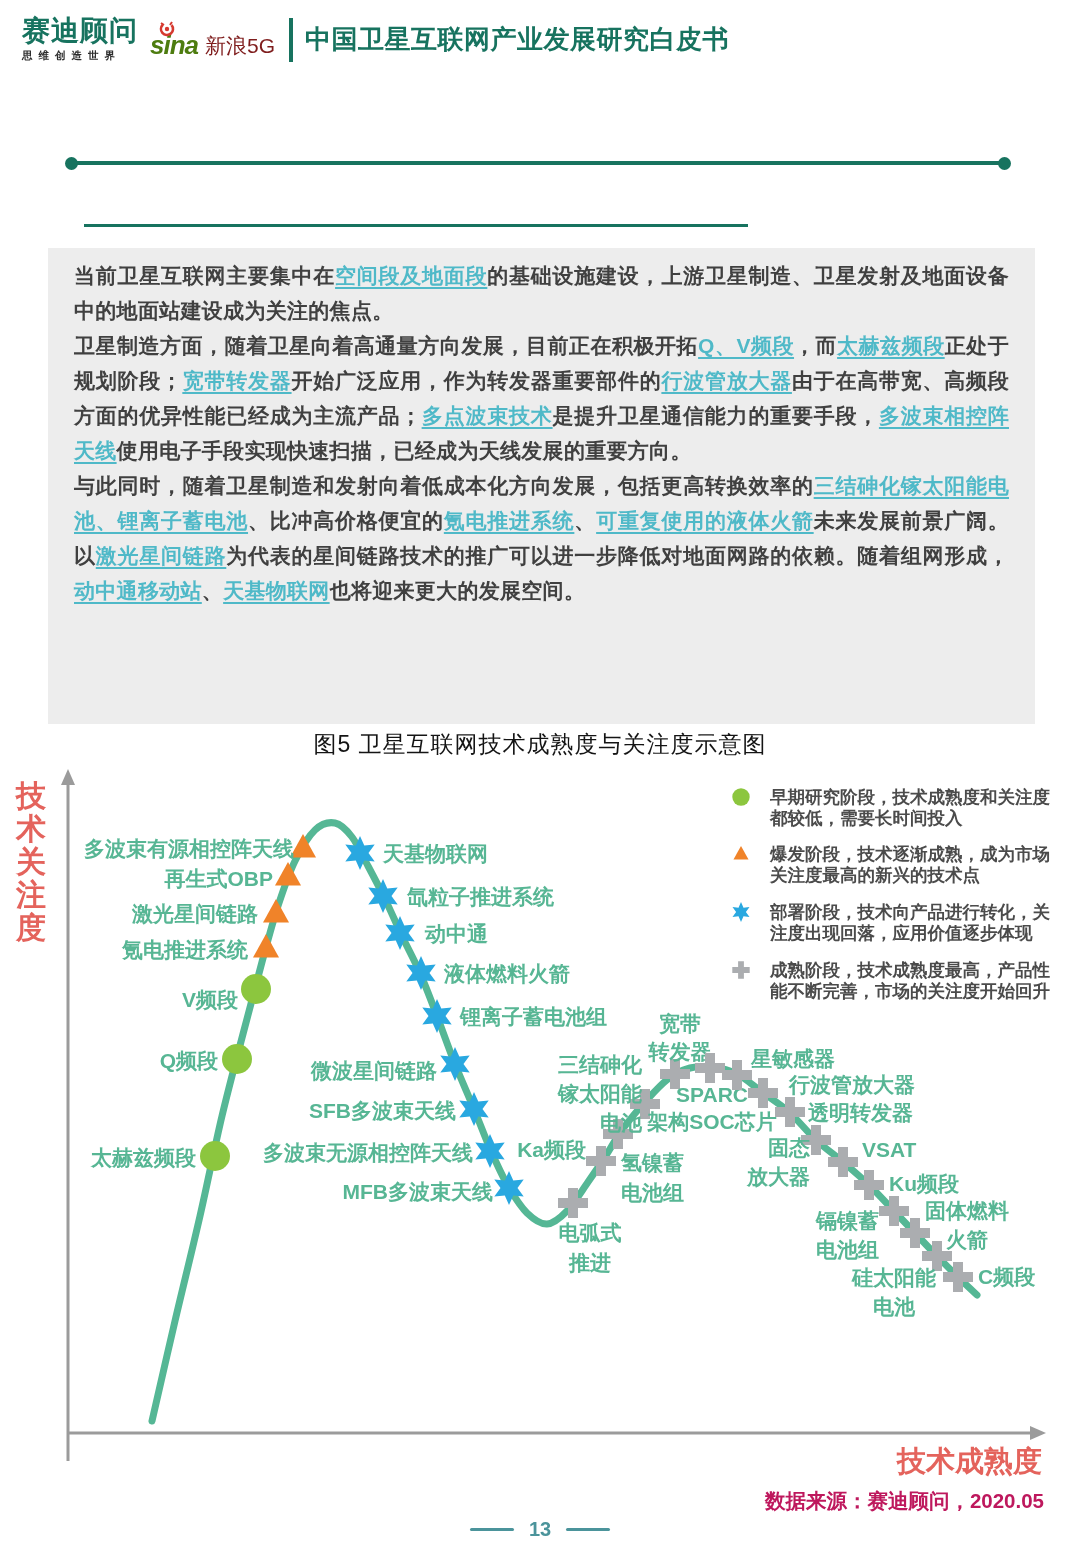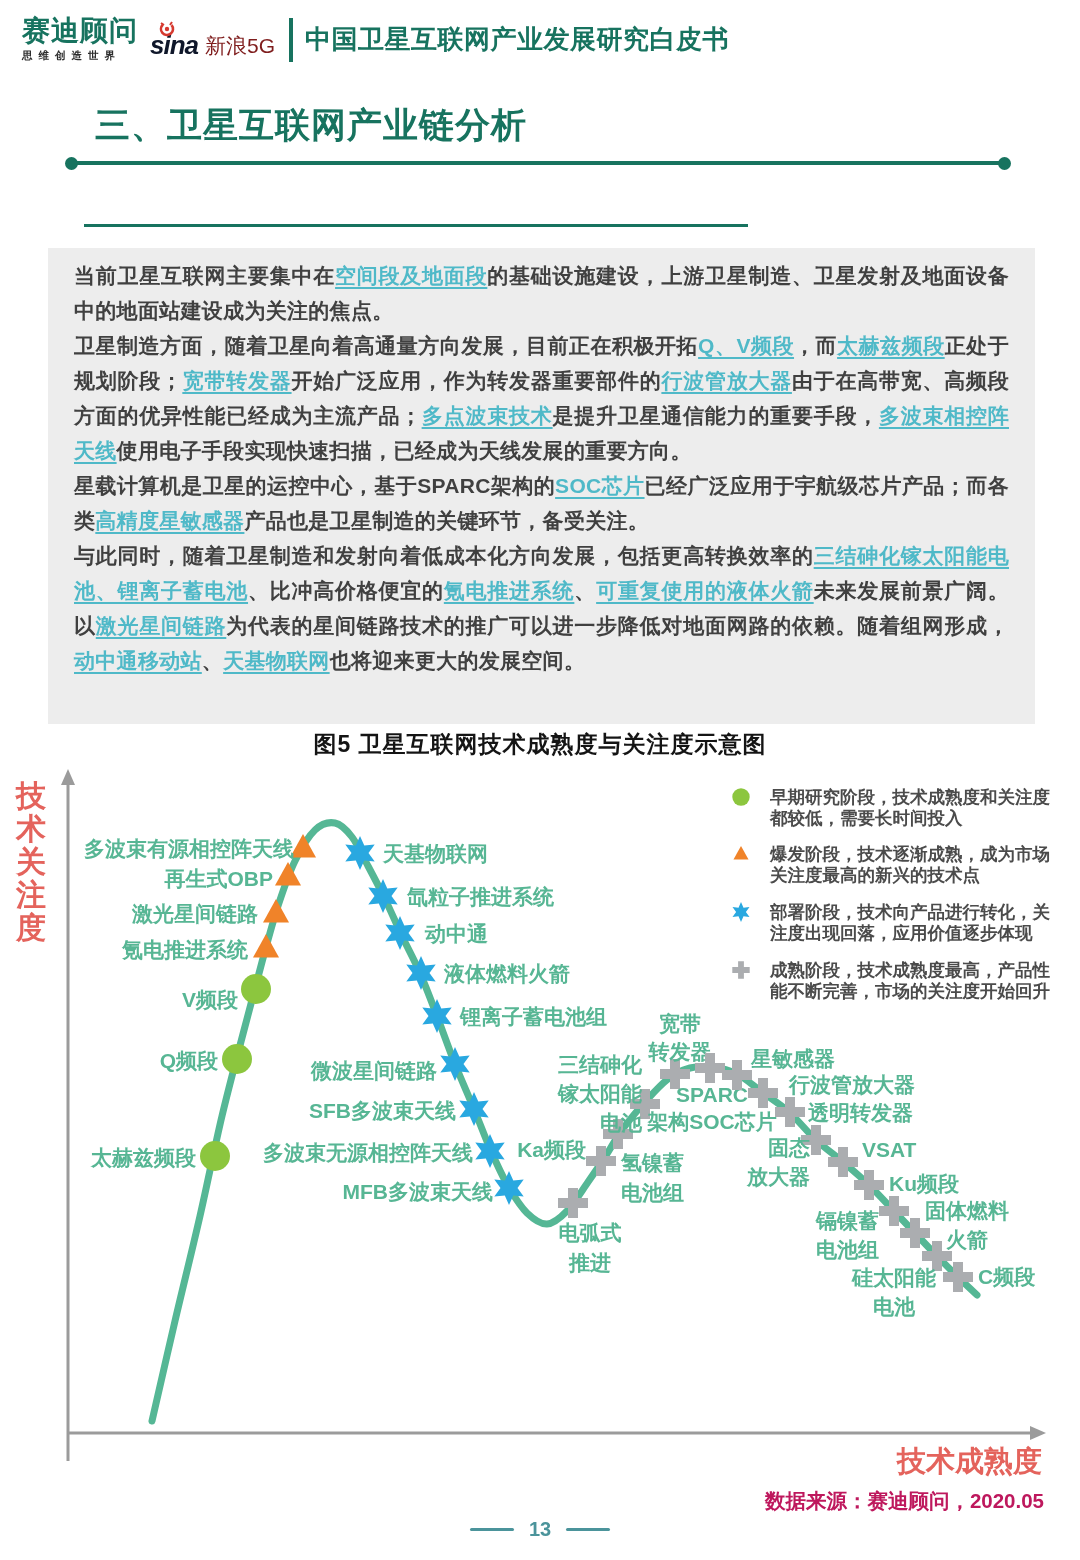--- a/index.html
+++ b/index.html
@@ -14,41 +14,41 @@
   body{font-family:"Liberation Sans","DejaVu Sans",sans-serif;}
   .page{position:relative;width:1080px;height:1560px;background:#fff;overflow:hidden;}
 
   
   .hdr{position:absolute;top:16px;left:22px;right:20px;display:flex;align-items:center;}
   .ccid{display:flex;flex-direction:column;}
   .ccid-name{font-size:28px;font-weight:700;color:var(--accent);letter-spacing:1px;line-height:30px;}
   .ccid-tag{font-size:10.5px;color:#2b2b2b;letter-spacing:6px;margin-top:3px;font-weight:600;}
   .sina{display:flex;align-items:flex-end;margin-left:12px;position:relative;padding-top:10px;}
   .sina-eye{position:absolute;top:-2px;left:6px;}
-  .sina-text{font-size:26px;font-weight:700;color:#0f172a;font-style:italic;letter-spacing:-1px;line-height:26px;}
+  .sina-text{font-size:26px;font-weight:700;color:#4d7c0f;font-style:italic;letter-spacing:-1px;line-height:26px;}
   .sina-5g{font-size:21px;color:#7f1d1d;margin-left:7px;line-height:24px;}
   .hdr-div{width:4px;height:44px;background:var(--accent);margin:0 12px 0 14px;}
   .doc-title{font-size:26px;font-weight:700;color:var(--accent);letter-spacing:0.5px;}
 
   
   .sec-title{position:absolute;top:102px;left:95px;font-size:35px;font-weight:700;color:var(--accent);letter-spacing:1px;}
   .sec-rule{position:absolute;top:161px;left:69px;width:938px;height:4px;background:var(--accent);border-radius:2px;}
   .sec-rule .dot{position:absolute;top:-4.5px;width:13px;height:13px;border-radius:50%;background:var(--accent);}
   .sec-rule .dot.l{left:-4px;}
   .sec-rule .dot.r{right:-4px;}
   .sub-title{position:absolute;top:186px;left:84px;font-size:25px;font-weight:700;color:var(--accent);letter-spacing:0.5px;}
   .sub-rule{position:absolute;top:224px;left:84px;width:664px;height:3px;background:var(--accent);}
 
   
   .text-block{position:absolute;top:248px;left:48px;width:987px;height:476px;background:var(--block-bg);padding:10px 26px 24px 26px;overflow:hidden;}
   .text-block p{margin:0;font-size:21px;line-height:35px;color:var(--body-text);text-align:justify;font-weight:600;letter-spacing:0.3px;}
   .lnk{color:var(--link);text-decoration:underline;text-decoration-thickness:2px;text-underline-offset:4px;}
 
   
-  .fig-caption{position:absolute;top:729px;left:0;width:1080px;text-align:center;font-size:23px;font-weight:700;color:#141414;letter-spacing:1px;}
+  .fig-caption{position:absolute;top:729px;left:0;width:1080px;text-align:center;font-size:23px;font-weight:400;color:#141414;letter-spacing:1px;}
   #hype-chart{position:absolute;top:766px;left:0;}
 
   .source{position:absolute;top:1487px;right:36px;font-size:20.5px;color:#be185d;font-weight:600;}
   .pfooter{position:absolute;top:1518px;left:0;width:1080px;display:flex;justify-content:center;align-items:center;gap:15px;text-align:right;}
   .fline{display:inline-block;width:44px;height:3px;background:var(--footer-teal);border-radius:2px;}
   .pnum{font-size:20px;color:var(--footer-teal);font-weight:600;}
 </style>
 </head>
 <body>
 
@@ -65,32 +65,30 @@
         <circle cx="11" cy="9" r="2.2" fill="#D6392F"></circle>
         <path d="M5 3 L8 5 M16 2 L14 5" stroke="#D6392F" stroke-width="2" fill="none"></path>
       </svg>
       <span class="sina-text">sina</span>
       <span class="sina-5g">新浪5G</span>
     </div>
     <div class="hdr-div"></div>
     <div class="doc-title">中国卫星互联网产业发展研究白皮书</div>
   </header>
 
-  <h1 class="sec-title">三、卫星互联网产业链分析</h1>
   <div class="sec-rule">
     <i class="dot l"></i>
     <i class="dot r"></i>
   </div>
 
   <div class="sub-rule"></div>
 
   <div class="text-block" id="text-block">
       <p><span>当前卫星互联网主要集中在</span><span class="lnk">空间段及地面段</span><span>的基础设施建设，上游卫星制造、卫星发射及地面设备中的地面站建设成为关注的焦点。</span></p>
       <p><span>卫星制造方面，随着卫星向着高通量方向发展，目前正在积极开拓</span><span class="lnk">Q、V频段</span><span>，而</span><span class="lnk">太赫兹频段</span><span>正处于规划阶段；</span><span class="lnk">宽带转发器</span><span>开始广泛应用，作为转发器重要部件的</span><span class="lnk">行波管放大器</span><span>由于在高带宽、高频段方面的优异性能已经成为主流产品；</span><span class="lnk">多点波束技术</span><span>是提升卫星通信能力的重要手段，</span><span class="lnk">多波束相控阵天线</span><span>使用电子手段实现快速扫描，已经成为天线发展的重要方向。</span></p>
-      <p><span>星载计算机是卫星的运控中心，基于SPARC架构的</span><span class="lnk">SOC芯片</span><span>已经广泛应用于宇航级芯片产品；而各类</span><span class="lnk">高精度星敏感器</span><span>产品也是卫星制造的关键环节，备受关注。</span></p>
       <p><span>与此同时，随着卫星制造和发射向着低成本化方向发展，包括更高转换效率的</span><span class="lnk">三结砷化镓太阳能电池、锂离子蓄电池</span><span>、比冲高价格便宜的</span><span class="lnk">氪电推进系统</span><span>、</span><span class="lnk">可重复使用的液体火箭</span><span>未来发展前景广阔。以</span><span class="lnk">激光星间链路</span><span>为代表的星间链路技术的推广可以进一步降低对地面网路的依赖。随着组网形成，</span><span class="lnk">动中通移动站</span><span>、</span><span class="lnk">天基物联网</span><span>也将迎来更大的发展空间。</span></p>
     </div>
 
   <div class="fig-caption">图5  卫星互联网技术成熟度与关注度示意图</div>
 
   <svg id="hype-chart" width="1080" height="712" viewBox="0 0 1080 712">
       <line x1="68" y1="695" x2="68" y2="16" stroke="#9B9B9B" stroke-width="3"></line>
       <polygon points="68,3 61,19 75,19" fill="#9B9B9B"></polygon>
       <line x1="68" y1="667" x2="1033" y2="667" stroke="#9B9B9B" stroke-width="3"></line>
       <polygon points="1046,667 1030,660 1030,674" fill="#9B9B9B"></polygon>

